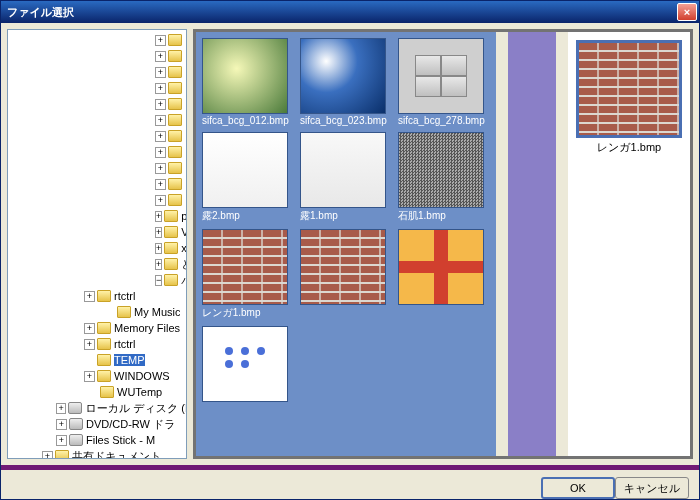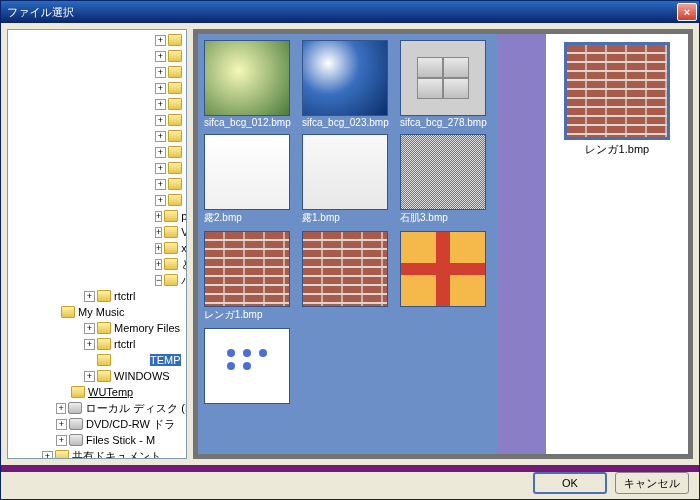--- a/index.html
+++ b/index.html
@@ -1,39 +1,39 @@
 <!DOCTYPE html>
 <html><head>
 <meta charset="utf-8">
 <style>
 * { box-sizing: border-box; margin: 0; padding: 0; font-family: "MS UI Gothic", sans-serif; font-size: 11px; }
 body { background: #fff; }
 .window { width: 700px; height: 500px; background: #ece9d8; border: 1px solid #0a246a; display: flex; flex-direction: column; }
 .titlebar { height: 22px; background: linear-gradient(#2a6ac1, #0a246a); color: #fff; display: flex; align-items: center; padding: 0 2px 0 6px; font-size: 12px; }
-.titlebar .title { flex: 1; }
+.titlebar .title { flex: 1; font-weight: bold; }
 .close-btn { width: 20px; height: 18px; background: linear-gradient(#f5a095, #d13f2e); border: 1px solid #fff; border-radius: 2px; display: flex; align-items: center; justify-content: center; color: #fff; font-weight: bold; cursor: pointer; }
 .body { flex: 1; display: flex; padding: 6px; gap: 6px; overflow: hidden; }
 .tree { width: 180px; background: #fff; border: 1px solid #7f9db9; overflow: hidden; padding: 2px 0; }
 .tree-item { display: flex; align-items: center; height: 16px; white-space: nowrap; cursor: pointer; }
 .exp { width: 11px; height: 11px; border: 1px solid #999; background: #fff; display: inline-flex; align-items: center; justify-content: center; font-size: 9px; line-height: 1; margin-right: 2px; color: #000; }
 .exp.blank { border: none; background: none; }
 .folder-icon { width: 14px; height: 12px; background: linear-gradient(#fff2a8, #e6c34a); border: 1px solid #c9a227; border-radius: 1px; margin-right: 3px; flex-shrink: 0; }
 .drive-icon { width: 14px; height: 12px; background: linear-gradient(#eee, #bbb); border: 1px solid #888; border-radius: 2px; margin-right: 3px; flex-shrink: 0; }
 .tree-label { overflow: hidden; text-overflow: clip; }
-.tree-label.sel { background: #316ac5; color: #fff; margin-left: 36px; }
-.middle { flex: 1; display: flex; gap: 0; overflow: hidden; border: 5px solid #737373; }
+.tree-label.sel { background: #316ac5; color: #fff; }
+.middle { flex: 1; display: flex; gap: 12px; overflow: hidden; border: 3px solid #737373; }
 .thumbs { width: 300px; background: #6d8fc7; overflow: hidden; padding: 6px; display: grid; grid-template-columns: repeat(3, 1fr); gap: 6px; align-content: start; }
 .thumb { display: flex; flex-direction: column; }
 .timg { width: 86px; height: 76px; background: #fff; border: 1px solid #34558a; }
 .tlabel { color: #fff; font-size: 10px; margin-top: 1px; white-space: nowrap; overflow: hidden; }
 .side-strip { width: 48px; background: #8a7fc7; }
 .preview-col { flex: 1; background: #fff; display: flex; flex-direction: column; align-items: center; padding-top: 8px; }
 .preview-box { width: 106px; height: 98px; border: 3px solid #4a6fb3; }
 .preview-name { margin-top: 2px; font-size: 11px; }
-.footer { height: 34px; background: #ece9d8; border-top: 7px solid #701a75; display: flex; justify-content: flex-end; align-items: flex-start; padding-right: 10px; gap: 8px; }
+.footer { height: 34px; background: #ece9d8; border-top: 5px solid #701a75; display: flex; justify-content: flex-end; align-items: flex-end; padding-right: 10px; }
 .btn { width: 74px; height: 22px; background: #ece9d8; border: 1px solid #888; border-radius: 3px; cursor: pointer; font-size: 11px; }
 .btn.default { border: 2px solid #4a6fb3; }
 
 
 .tx-grad-green { background: radial-gradient(circle at 40% 40%, #f5f8b8, #4a7a3a); }
 .tx-clouds { background: radial-gradient(circle at 30% 30%, #fff, #3a6fbf 40%, #0a2f6a); }
 .tx-orange { background: linear-gradient(#f7b24a, #e58a1f); position: relative; }
 .tx-orange::after { content: ""; position: absolute; inset: 0; background: radial-gradient(circle, rgba(0,0,0,.1) 1px, transparent 1px); background-size: 6px 6px; }
 .tx-swirl { background: repeating-radial-gradient(circle at 40% 40%, #1a3a9a 0 6px, #4a6fd8 6px 12px); }
 .tx-tiles { background: #cfcfcf; display: grid; grid-template-columns: 1fr 1fr; grid-template-rows: 1fr 1fr; padding: 16px; gap: 0; }
@@ -131,21 +131,21 @@
         <div class="tree-item" style="padding-left: 147px;">
           <span class="exp">−</span>
           <span class="folder-icon"></span>
           <span class="tree-label">ハ</span>
         </div>
         <div class="tree-item" style="padding-left: 76px;">
           <span class="exp">+</span>
           <span class="folder-icon"></span>
           <span class="tree-label">rtctrl</span>
         </div>
-        <div class="tree-item" style="padding-left: 40px;">
+        <div class="tree-item" style="padding-left: 96px;">
           <span class="exp blank"></span>
           <span class="folder-icon"></span>
           <span class="tree-label">My Music</span>
         </div>
         <div class="tree-item" style="padding-left: 76px;">
           <span class="exp">+</span>
           <span class="folder-icon"></span>
           <span class="tree-label">Memory Files</span>
         </div>
         <div class="tree-item" style="padding-left: 76px;">
@@ -156,21 +156,21 @@
         <div class="tree-item" style="padding-left: 76px;">
           <span class="exp blank"></span>
           <span class="folder-icon"></span>
           <span class="tree-label sel">TEMP</span>
         </div>
         <div class="tree-item" style="padding-left: 76px;">
           <span class="exp">+</span>
           <span class="folder-icon"></span>
           <span class="tree-label">WINDOWS</span>
         </div>
-        <div class="tree-item" style="padding-left: 50px; text-decoration: underline;">
+        <div class="tree-item" style="padding-left: 79px;">
           <span class="exp blank"></span>
           <span class="folder-icon"></span>
           <span class="tree-label">WUTemp</span>
         </div>
         <div class="tree-item" style="padding-left: 48px;">
           <span class="exp">+</span>
           <span class="drive-icon"></span>
           <span class="tree-label">ローカル ディスク (D</span>
         </div>
         <div class="tree-item" style="padding-left: 48px;">
@@ -210,22 +210,22 @@
           </div>
           <div class="thumb">
             <div class="timg tx-white"></div>
             <div class="tlabel">露2.bmp</div>
           </div>
           <div class="thumb">
             <div class="timg tx-white-lo"></div>
             <div class="tlabel">露1.bmp</div>
           </div>
           <div class="thumb">
-            <div class="timg tx-granite3"></div>
-            <div class="tlabel">石肌3.bmp</div>
+            <div class="timg tx-granite"></div>
+            <div class="tlabel">石肌1.bmp</div>
           </div>
           <div class="thumb">
             <div class="timg tx-brick"></div>
             <div class="tlabel">レンガ1.bmp</div>
           </div>
           <div class="thumb">
             <div class="timg tx-brick"></div>
             <div class="tlabel"></div>
           </div>
           <div class="thumb">

